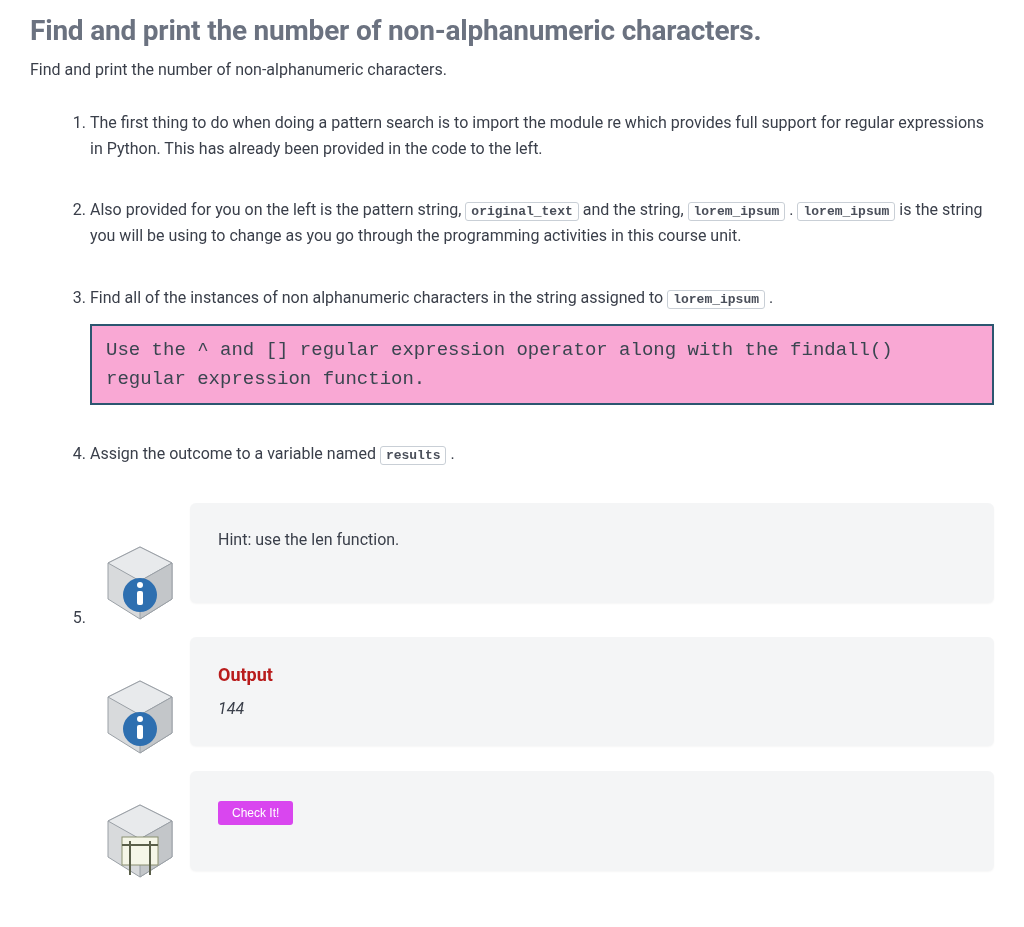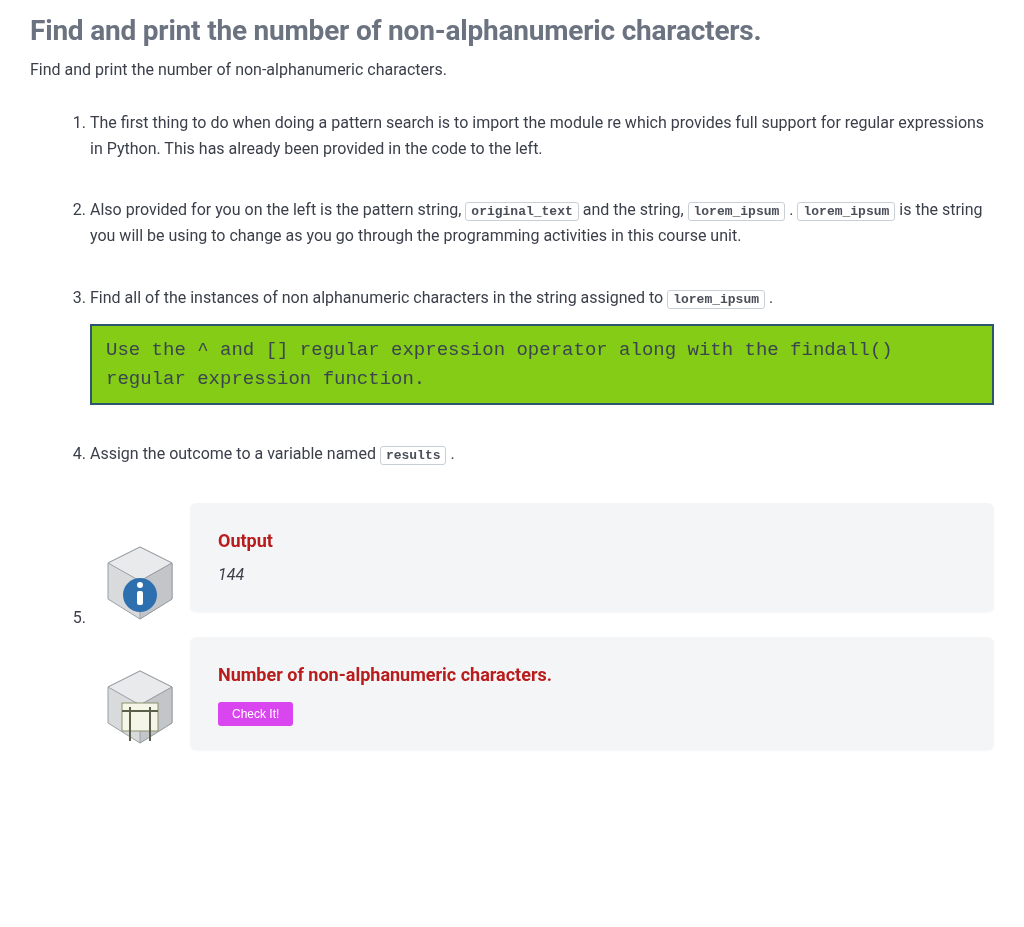--- a/index.html
+++ b/index.html
@@ -43,21 +43,21 @@
     font-size: 13px;
     background: #ffffff;
     border: 1px solid #c9cfd6;
     border-radius: 3px;
     padding: 1px 5px;
     color: #4a4f5a;
     white-space: nowrap;
     font-weight: bold;
   }
   .hint-box {
-    background: #84cc16;
+    background: #f9a8d4;
     border: 2px solid #2c5670;
     padding: 10px 14px;
     margin-top: 14px;
     font-family: "Courier New", Courier, monospace;
     font-size: 19px;
     color: #3a4550;
     line-height: 1.5;
   }
   .cards {
     margin-top: 12px;
@@ -157,20 +157,35 @@
     <li>
       <span>Assign the outcome to a variable named </span>
       <code class="inline">results</code>
       <span> .</span>
     </li>
 
     <li>
 
       <div class="cards">
 
+        <div class="card-row">
+          <div class="card-icon">
+            <svg class="cube-info" viewBox="0 0 80 80" xmlns="http://www.w3.org/2000/svg">
+              <polygon points="40,4 72,20 72,56 40,76 8,56 8,20" fill="#d8dadc" stroke="#9aa0a6" stroke-width="1"></polygon>
+              <polygon points="40,4 72,20 40,38 8,20" fill="#e8eaec" stroke="#9aa0a6" stroke-width="1"></polygon>
+              <polygon points="40,38 72,20 72,56 40,76" fill="#c3c6c9" stroke="#9aa0a6" stroke-width="1"></polygon>
+              <circle cx="40" cy="52" r="17" fill="#2e6fb0"></circle>
+              <circle cx="40" cy="42" r="3" fill="#ffffff"></circle>
+              <rect x="37" y="48" width="6" height="14" rx="2" fill="#ffffff"></rect>
+            </svg>
+          </div>
+          <div class="card-body">
+            <div class="hint-text">Hint: use the len function.</div>
+          </div>
+        </div>
 
         <div class="card-row">
           <div class="card-icon">
             <svg class="cube-info" viewBox="0 0 80 80" xmlns="http://www.w3.org/2000/svg">
               <polygon points="40,4 72,20 72,56 40,76 8,56 8,20" fill="#d8dadc" stroke="#9aa0a6" stroke-width="1"></polygon>
               <polygon points="40,4 72,20 40,38 8,20" fill="#e8eaec" stroke="#9aa0a6" stroke-width="1"></polygon>
               <polygon points="40,38 72,20 72,56 40,76" fill="#c3c6c9" stroke="#9aa0a6" stroke-width="1"></polygon>
               <circle cx="40" cy="52" r="17" fill="#2e6fb0"></circle>
               <circle cx="40" cy="42" r="3" fill="#ffffff"></circle>
               <rect x="37" y="48" width="6" height="14" rx="2" fill="#ffffff"></rect>
@@ -188,21 +203,20 @@
               <polygon points="40,4 72,20 72,56 40,76 8,56 8,20" fill="#d8dadc" stroke="#9aa0a6" stroke-width="1"></polygon>
               <polygon points="40,4 72,20 40,38 8,20" fill="#e8eaec" stroke="#9aa0a6" stroke-width="1"></polygon>
               <polygon points="40,38 72,20 72,56 40,76" fill="#c3c6c9" stroke="#9aa0a6" stroke-width="1"></polygon>
               <rect x="22" y="36" width="36" height="28" fill="#f5f6e8" stroke="#8a8f70" stroke-width="1"></rect>
               <line x1="30" y1="40" x2="30" y2="74" stroke="#5a5f4a" stroke-width="2"></line>
               <line x1="50" y1="40" x2="50" y2="74" stroke="#5a5f4a" stroke-width="2"></line>
               <line x1="22" y1="44" x2="58" y2="44" stroke="#5a5f4a" stroke-width="2"></line>
             </svg>
           </div>
           <div class="card-body">
-            <div class="section-heading">Number of non-alphanumeric characters.</div>
             <button class="btn-check">Check It!</button>
           </div>
         </div>
 
       </div>
     </li>
 
   </ol>
 
 </div>

